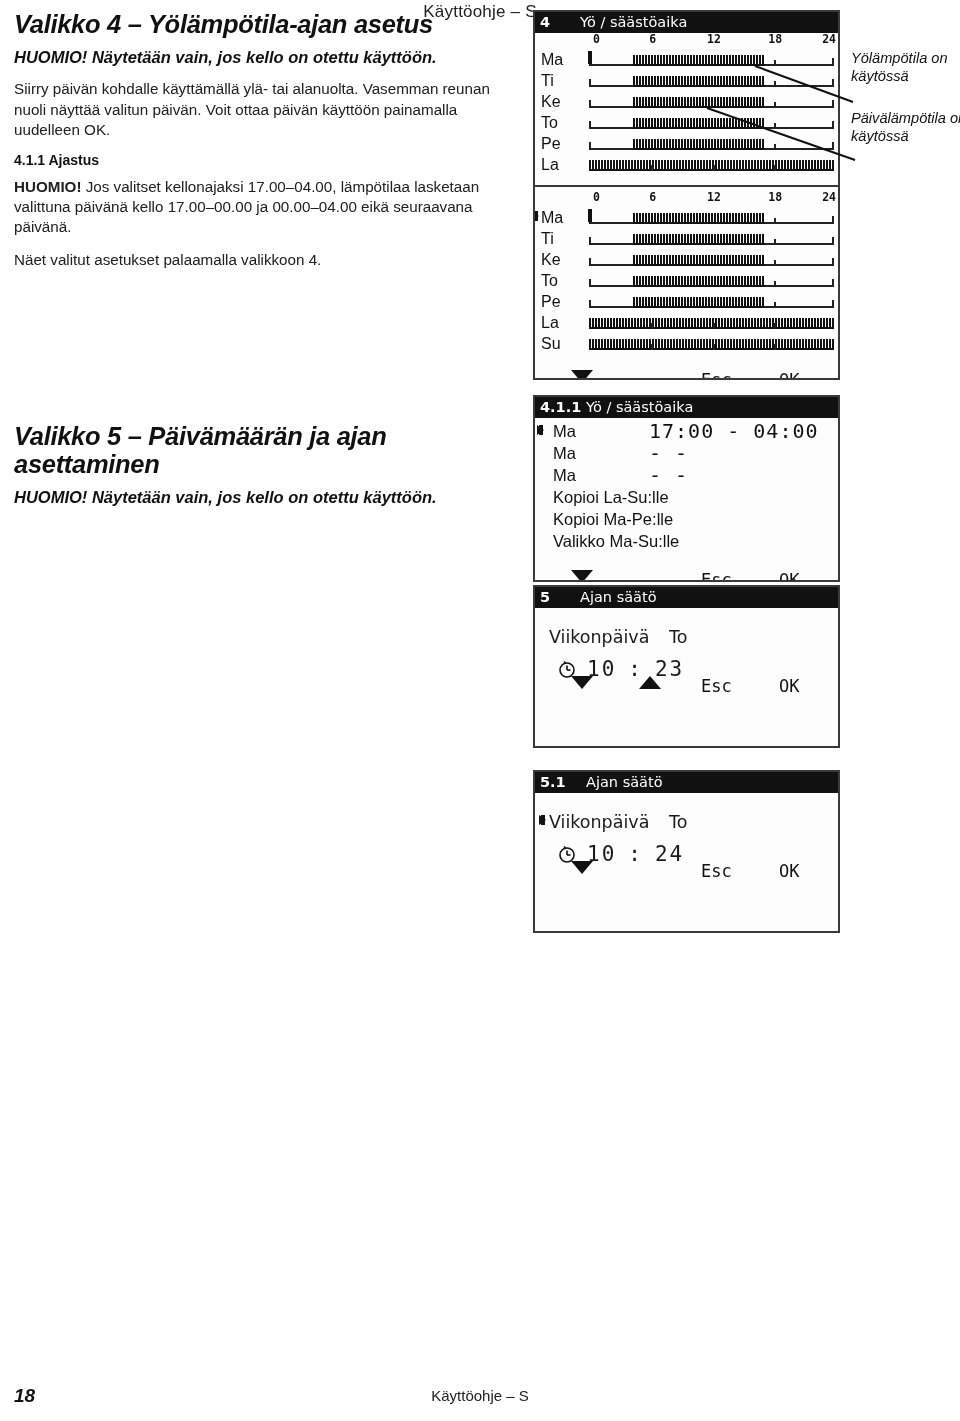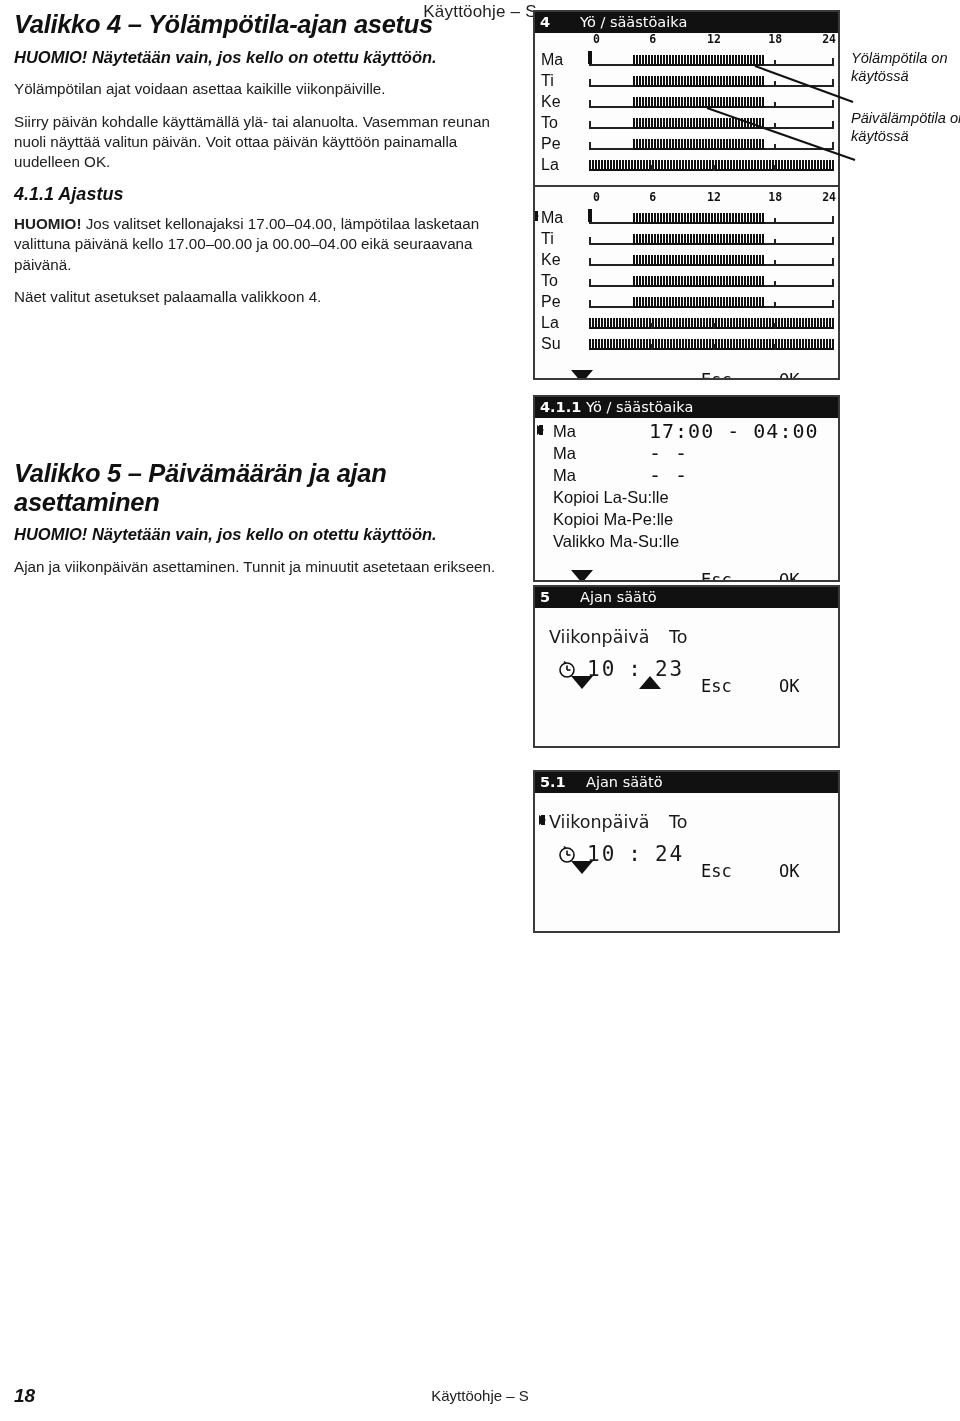--- a/index.html
+++ b/index.html
@@ -32,21 +32,21 @@
   h1.menu-title{
     font-size:25.5px; font-weight:bold; font-style:italic;
     margin:0 0 9px 0; letter-spacing:-0.3px; line-height:1.12;
     color:#111;
   }
   h2.note-bold{
     font-size:16.5px; font-weight:bold; font-style:italic;
     margin:0 0 12px 0; line-height:1.2; color:#111;
   }
   h3.sub-title{
-    font-size:18px; font-weight:bold; font-style:italic;
+    font-size:14px; font-weight:bold; 
     margin:0 0 9px 0; color:#111;
   }
   p.para{
     font-size:15.2px; line-height:1.33; margin:0 0 12px 0;
     color:#202020;
   }
   p.para b{ font-weight:bold; }
   .tight { margin-bottom:11px; }
 
   
@@ -220,32 +220,30 @@
 <body>
 
 <div class="page-header">Käyttöohje – S</div>
 
 <div class="content">
 
   <div class="col-left">
 
     <h1 class="menu-title">Valikko 4 – Yölämpötila-ajan asetus</h1>
     <h2 class="note-bold">HUOMIO! Näytetään vain, jos kello on otettu käyttöön.</h2>
-    <p class="para tight">Yölämpötilan ajat voidaan asettaa kaikille viikonpäiville.</p>
     <p class="para">Siirry päivän kohdalle käyttämällä ylä- tai alanuolta. Vasemman reunan nuoli näyttää valitun päivän. Voit ottaa päivän käyttöön painamalla uudelleen OK.</p>
 
     <h3 class="sub-title">4.1.1 Ajastus</h3>
     <p class="para"><b>HUOMIO!</b><span> Jos valitset kellonajaksi 17.00–04.00, lämpötilaa lasketaan valittuna päivänä kello 17.00–00.00 ja 00.00–04.00 eikä seuraavana päivänä.</span></p>
     <p class="para">Näet valitut asetukset palaamalla valikkoon 4.</p>
 
     <div style="height:140px"></div>
 
     <h1 class="menu-title">Valikko 5 – Päivämäärän ja ajan asettaminen</h1>
     <h2 class="note-bold">HUOMIO! Näytetään vain, jos kello on otettu käyttöön.</h2>
-    <p class="para">Ajan ja viikonpäivän asettaminen. Tunnit ja minuutit asetetaan erikseen.</p>
   </div>
 
   <div class="col-right">
 
     <div class="lcd" style="top:0px; left:0px;">
       <div class="lcd-title">
         <span class="tnum">4</span>
         <span class="ttxt">Yö / säästöaika</span>
       </div>
       <div class="lcd-body">

